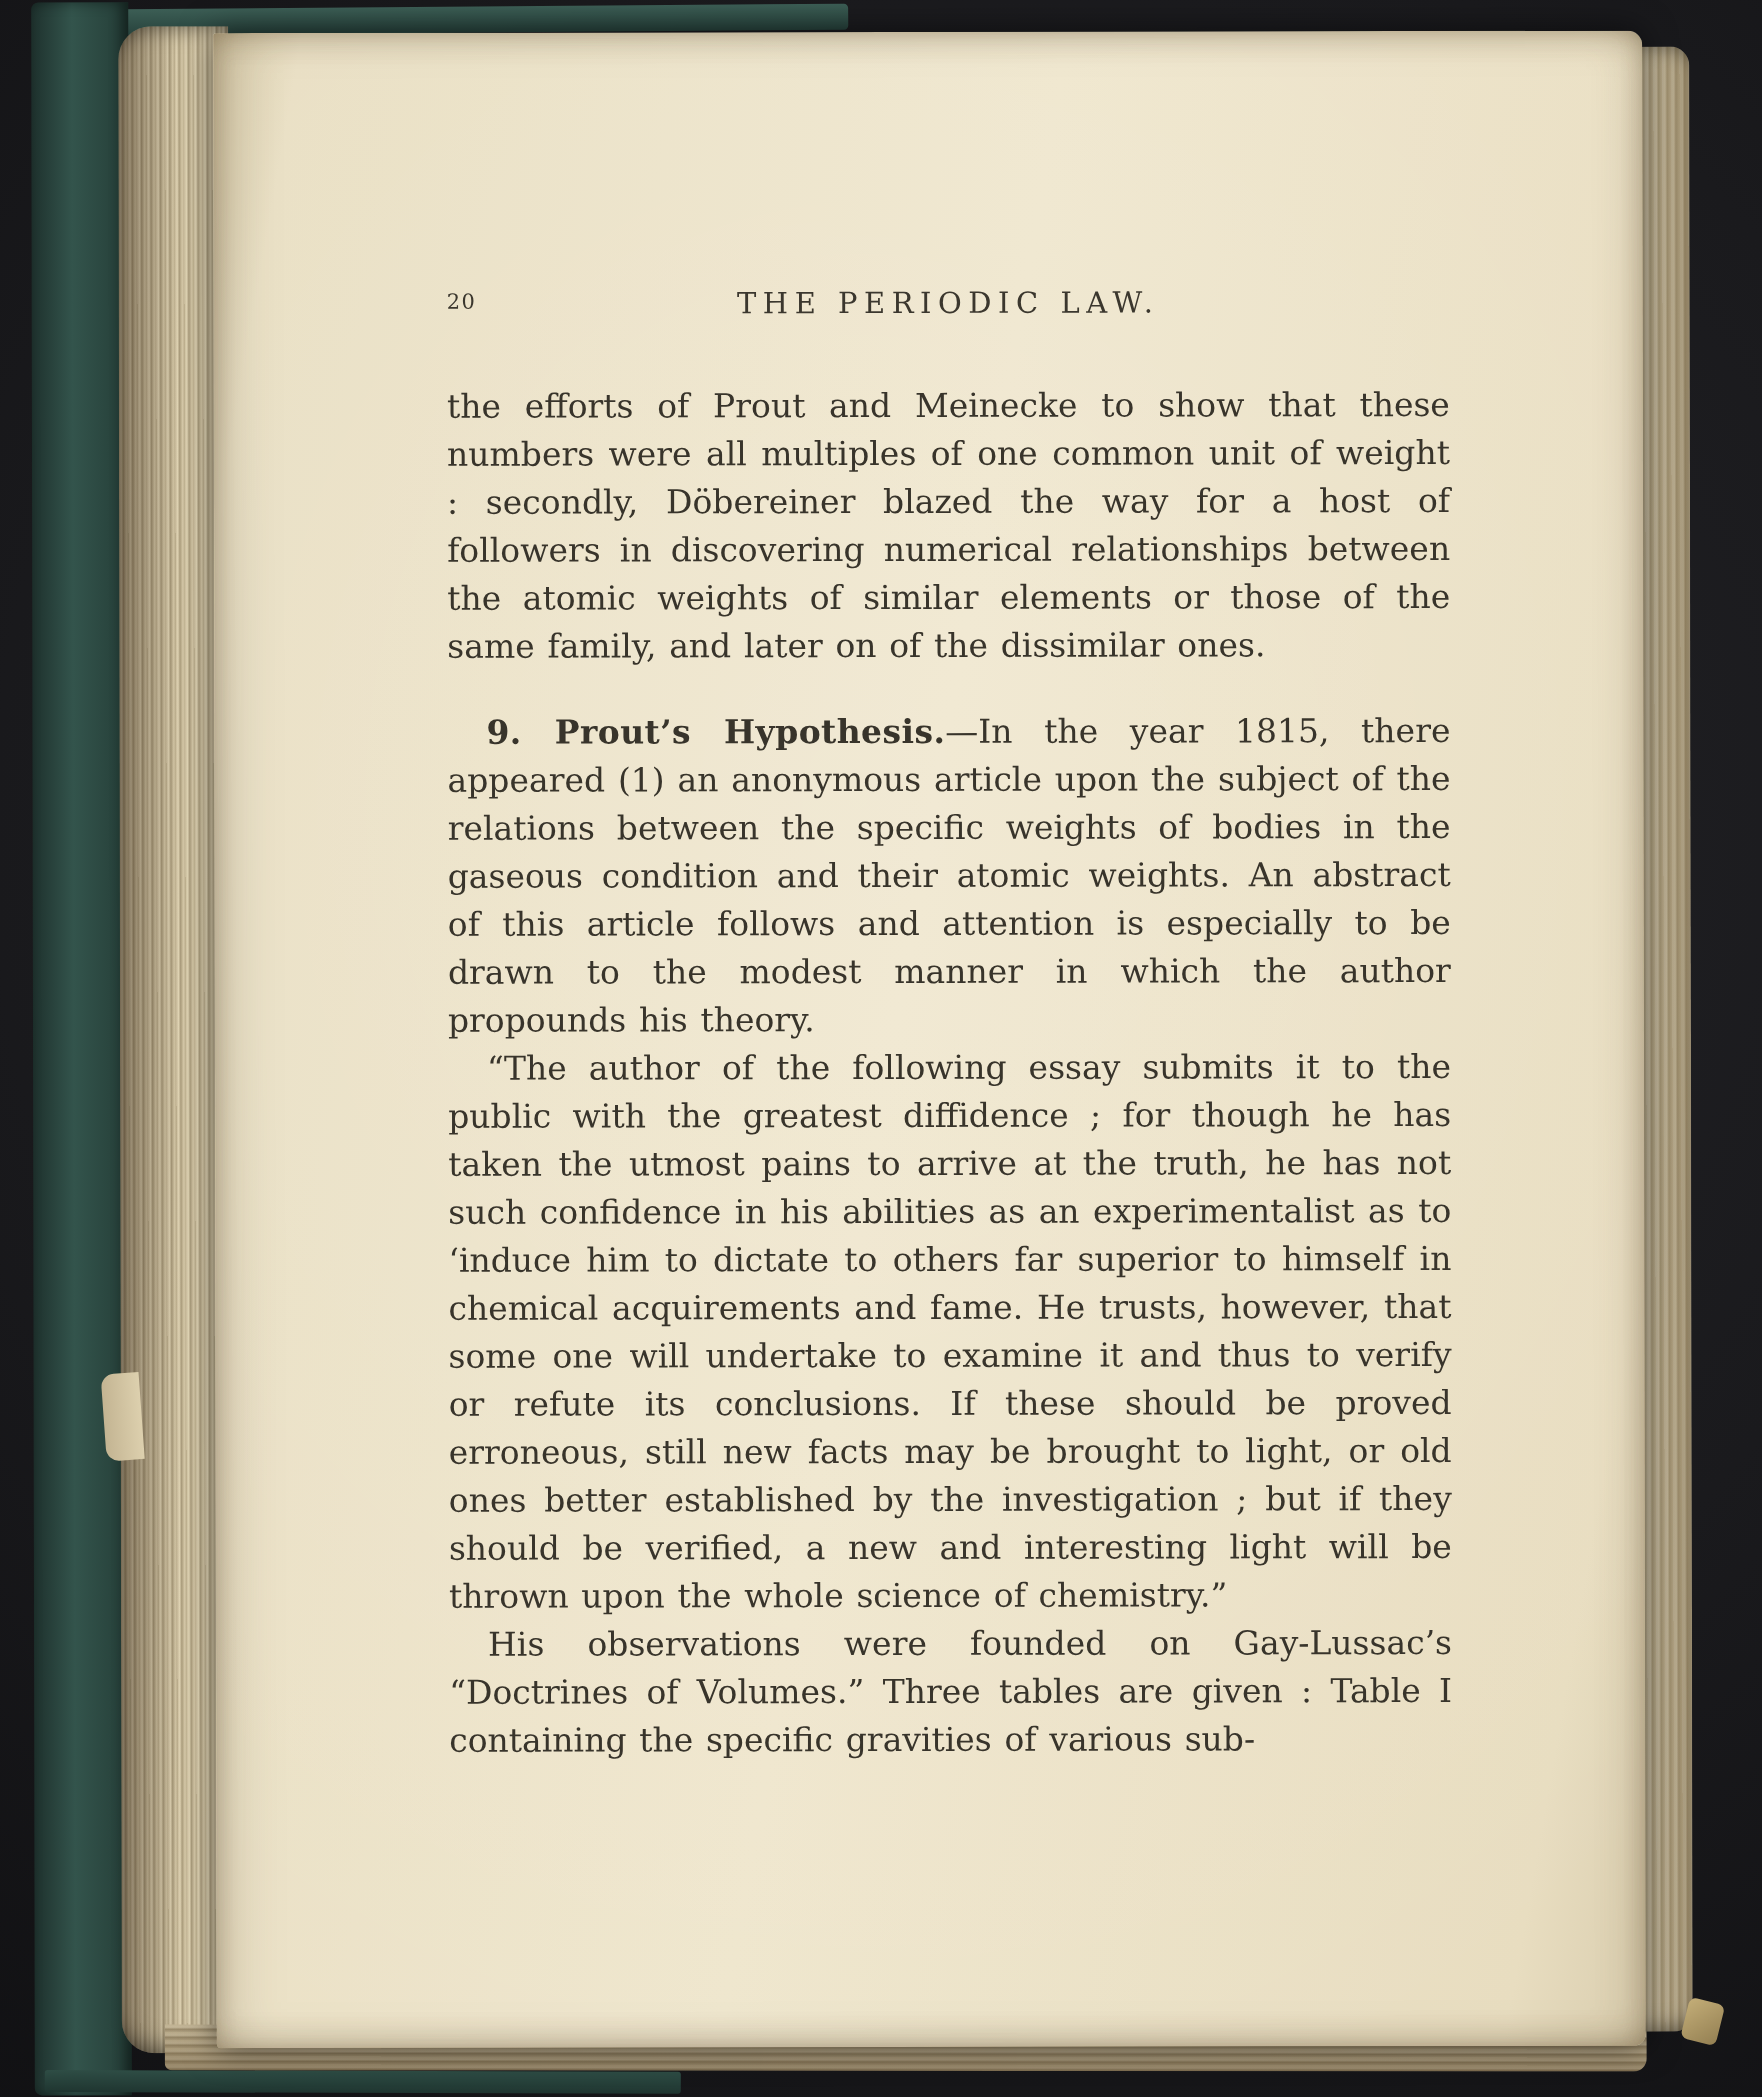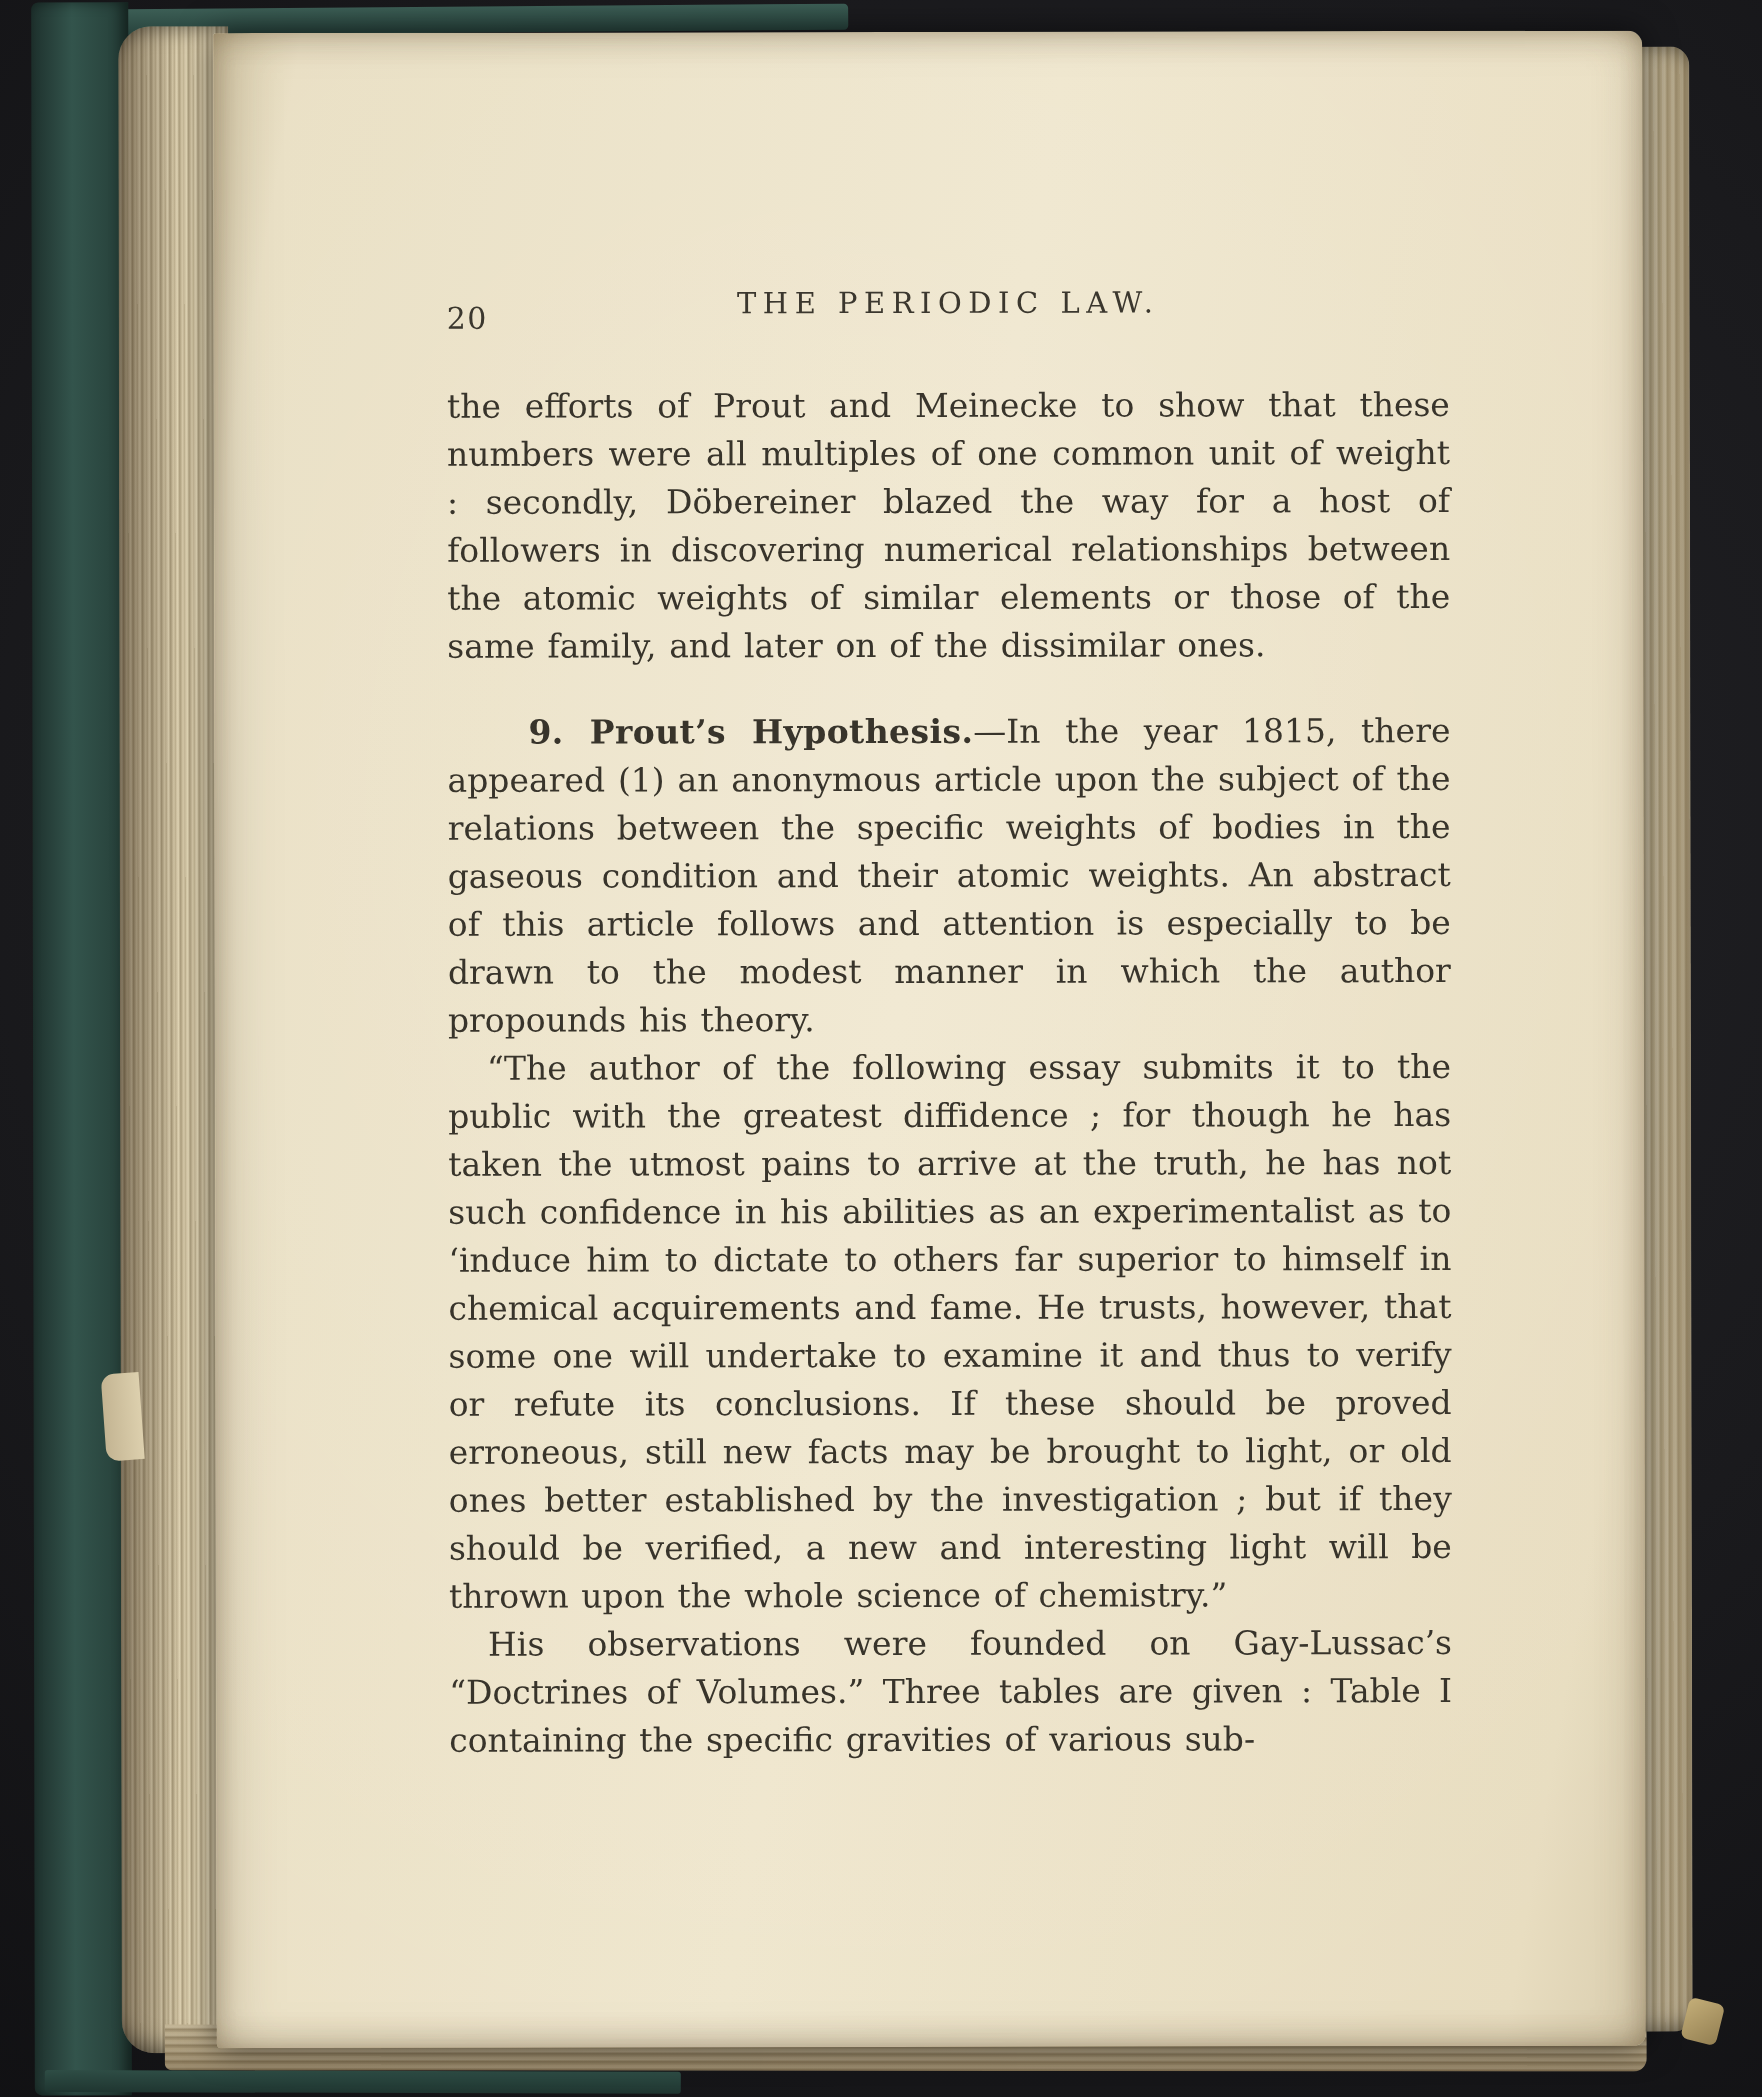--- a/index.html
+++ b/index.html
@@ -80,32 +80,32 @@
       linear-gradient(100deg,#d6c9a8 0%,#e9dfc3 5%,#efe6cd 48%,#e8ddc0 92%,#d9cdae 100%);
     box-shadow:
       0 0 33px rgba(0,0,0,.55),
       inset 0 11.6px 32px -16px rgba(90,70,40,.38),
       inset -19px 0 51px -24.6px rgba(90,70,40,.42),
       inset 24.6px 0 65px -32px rgba(90,70,40,.5),
       inset 0 -14.4px 36px -19px rgba(90,70,40,.4);
   }
 
   .header-row { position:absolute; top:254px; left:233px; width:1003px; color:#3b372e; }
-  .page-number { position:absolute; left:0; top:14px; font-size:30px; letter-spacing:1.4px; }
+  .page-number { position:absolute; left:0; top:3px; font-size:21px; letter-spacing:1.4px; }
   .running-header { text-align:center; font-size:29px; letter-spacing:6.5px; }
 
   .body-text {
     position:absolute; top:350px; left:233px; width:1003px;
     font-size:33px; line-height:48px; color:#38342b;
     text-align:justify; word-spacing:2.2px;
   }
   .body-text p { text-indent:39px; }
   .body-text p.no-indent { text-indent:0; }
   .body-text p.section { margin-top:38px; }
-  .lead { font-weight:700; letter-spacing:0.4px;margin-left:42px; }
+  .lead { font-weight:700; letter-spacing:0.4px; }
 </style>
 </head>
 <body>
 
 <div class="backdrop"></div>
 
 <div class="book">
   <div class="cover-top-edge"></div>
   <div class="cover-spine"></div>
   <div class="cover-bottom-edge"></div>

